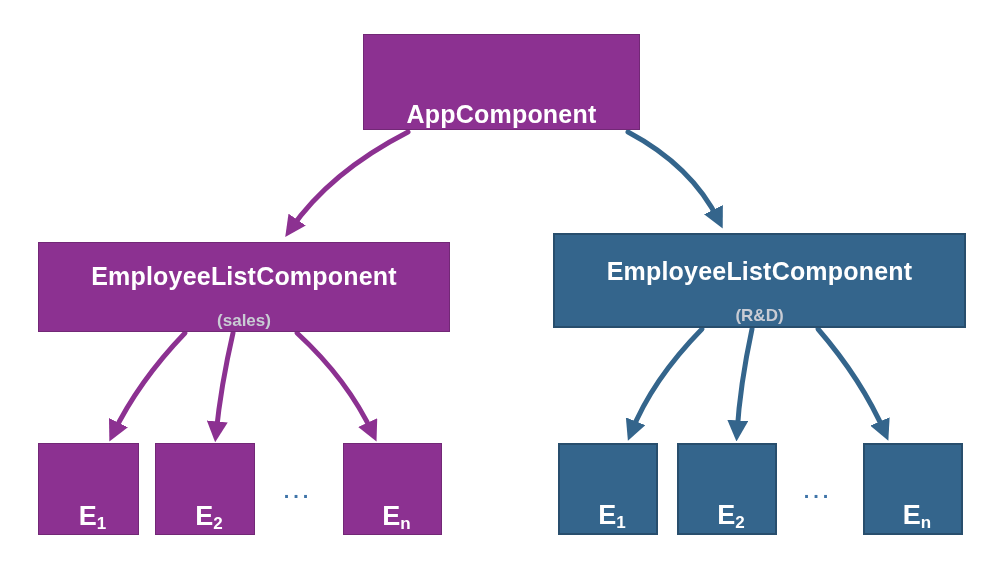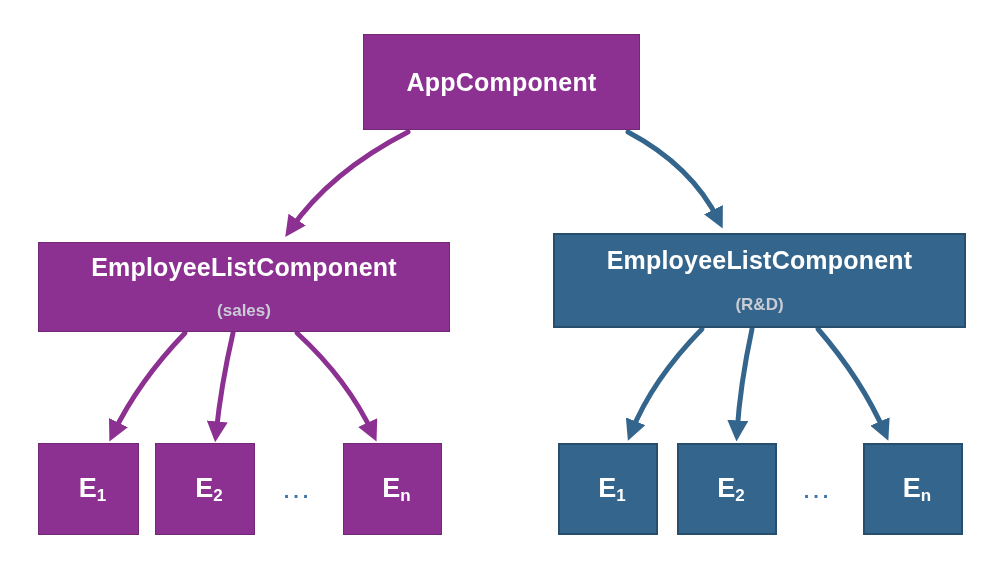--- a/index.html
+++ b/index.html
@@ -30,21 +30,21 @@
   .arrow.purple { stroke: var(--purple); }
   .arrow.blue   { stroke: var(--blue); }
   .mk.purple { fill: var(--purple); }
   .mk.blue   { fill: var(--blue); }
 
   .node {
     position: absolute;
     display: flex;
     flex-direction: column;
     align-items: center;
-    justify-content: center;
+    justify-content: flex-end;
     box-sizing: border-box;
     text-align: center;
   }
   .node.purple {
     background: var(--purple);
     border: 1px solid rgba(0,0,0,0.18);
   }
   .node.blue {
     background: var(--blue);
     border: 2px solid rgba(0,0,0,0.22);

